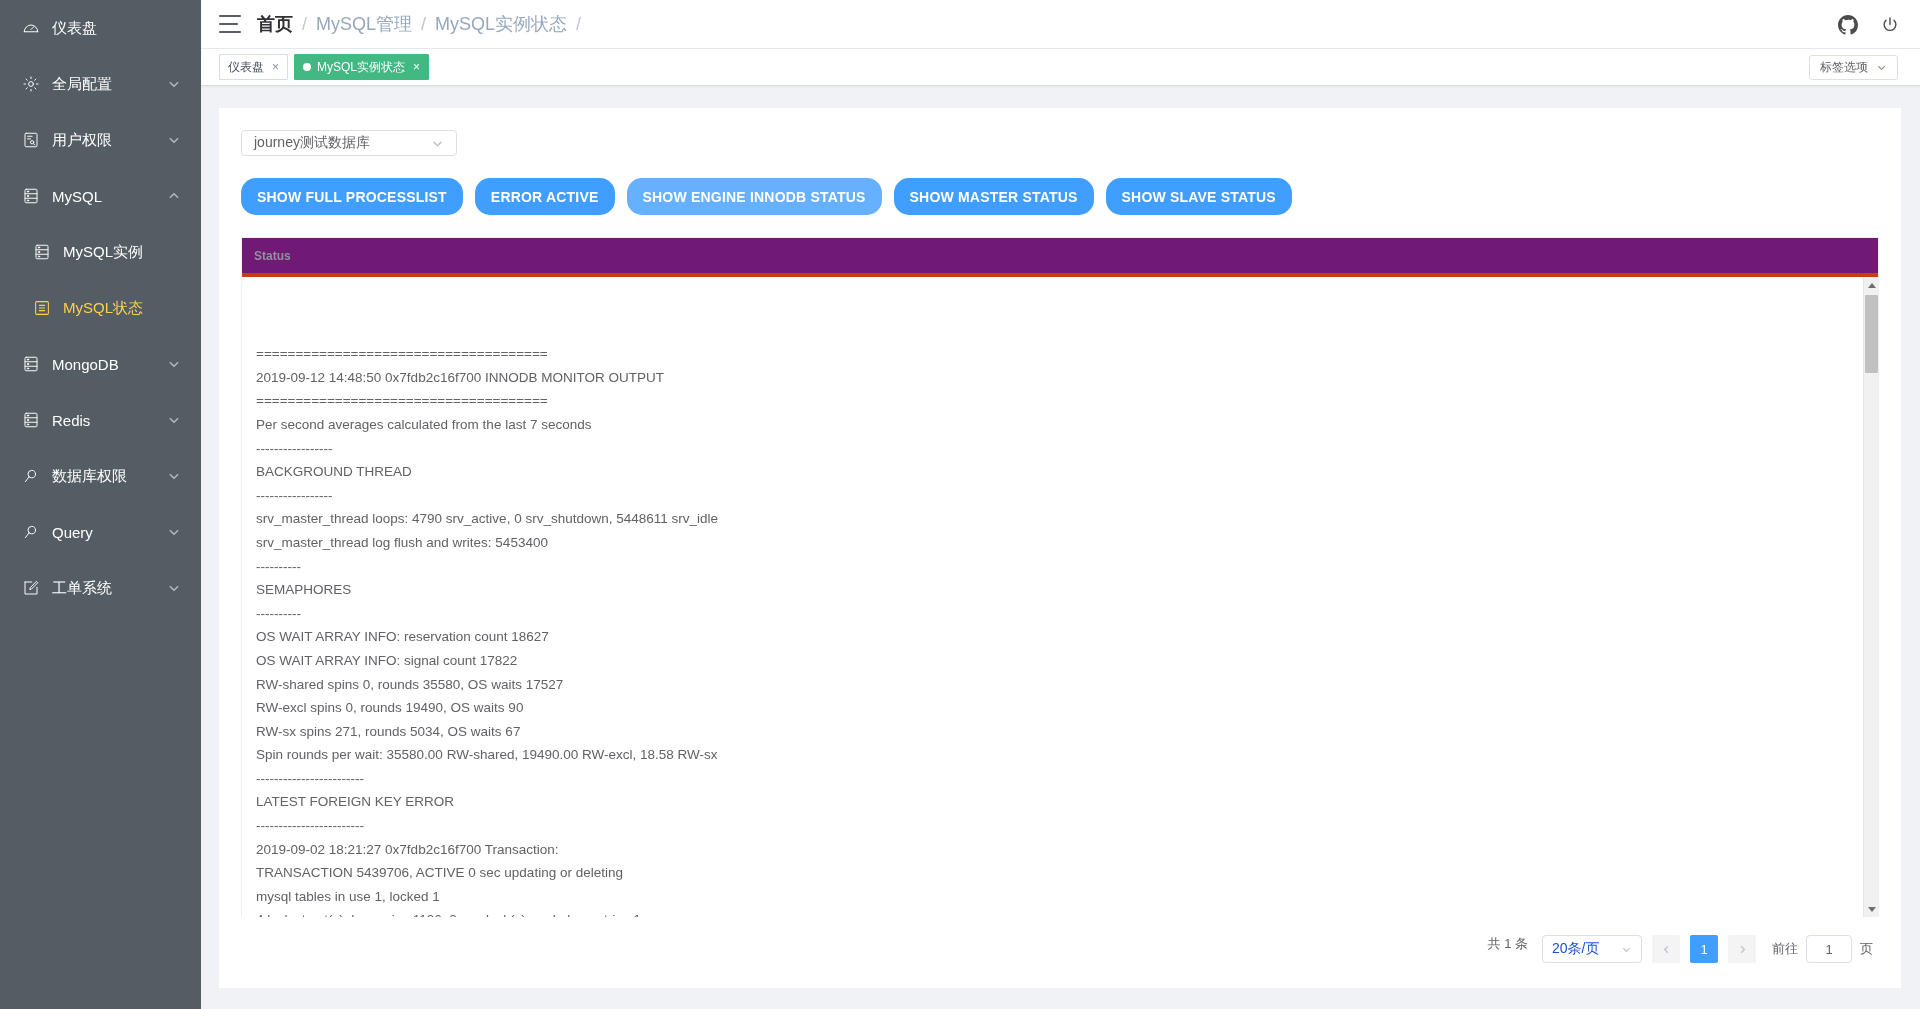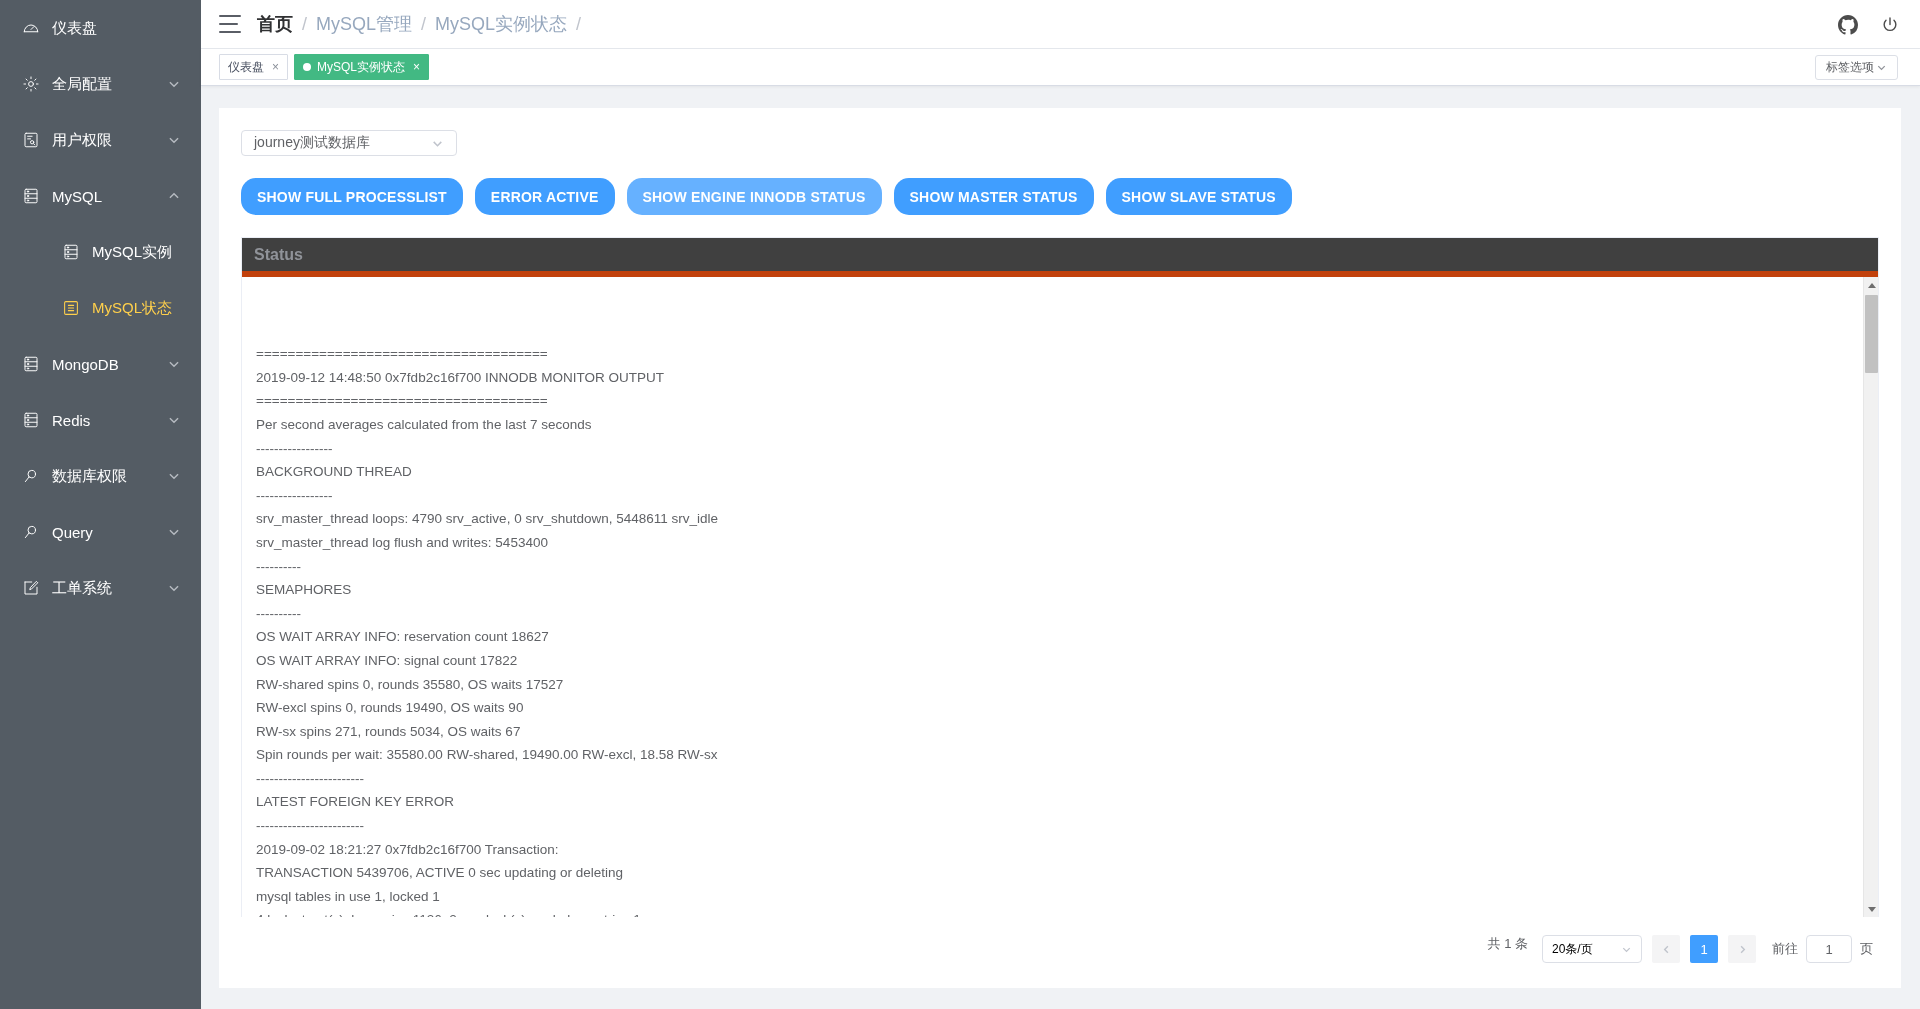--- a/index.html
+++ b/index.html
@@ -34,21 +34,21 @@
     flex: 0 0 22px;
     display: flex; align-items: center; justify-content: center;
   }
   .nav-item .ico svg { display:block; }
   .nav-item .label { flex: 1 1 auto; }
   .nav-item .arrow {
     flex: 0 0 auto;
     width: 14px; height: 14px;
     opacity: .75;
   }
-  .nav-item.sub { padding-left: 60px; font-size: 15px; }
+  .nav-item.sub { padding-left: 31px; font-size: 15px; }
   .nav-item.active { color: #ffd04b; }
   .nav-item.active svg { stroke: #ffd04b; }
   .sidebar-edge {
     position:absolute; left:201px; top:0; width:10px; height:1009px;
     background: linear-gradient(to right,#e9ebf0,#eceef2);
   }
   .sidebar-thumb {
     position:absolute; left:196px; top:0; width:5px; height:640px;
     background:#545c64;
   }
@@ -104,21 +104,21 @@
   }
   .tag .cl { margin-left:8px; color:#8a8f99; font-size:12px; line-height:1; }
   .tag.active { background:#42b983; border-color:#42b983; color:#fff; }
   .tag.active .cl { color:#fff; }
   .dot { width:8px; height:8px; border-radius:50%; background:#fff; margin-right:6px; }
   .tag-options {
     position:absolute; right:22px; top:6px;
     height:25px; padding:0 10px;
     border:1px solid #dcdfe6; border-radius:3px;
     background:#fff; color:#606266; font-size:12px;
-    display:flex; align-items:center; gap:2px; cursor:pointer;
+    display:flex; align-items:center; gap:8px; cursor:pointer;
   }
 
   
   #content {
     position:absolute; left:18px; top:108px;
     width: 1682px; height: 880px;
     background:#fff;
     padding: 22px 22px 0 22px;
   }
   .db-select {
@@ -145,25 +145,25 @@
   
   .panel {
     margin-top:22px;
     border:1px solid #ebeef5;
     border-bottom:none;
     position:relative;
     width: 1638px;
   }
   .panel-head {
     height:39px;
-    background:#404040;
-    border-bottom:6px solid #c2410c;
+    background:#701a75;
+    border-bottom:4px solid #c2410c;
     display:flex; align-items:center;
     padding-left:12px;
-    font-size:16px; font-weight:700; color:#909399;
+    font-size:12px; font-weight:700; color:#909399;
   }
   .panel-body {
     height: 640px;
     overflow:hidden;
     position:relative;
     background:#fff;
   }
   .log {
     padding: 18px 14px 0 14px;
     font-size:13.5px;
@@ -198,22 +198,22 @@
     display:flex; justify-content:flex-end;
     gap:10px;
     padding: 18px 6px 0 0;
     font-size:13px; color:#606266;
   }
   .pg-total { margin-right:4px; }
   .pg-size {
     width:100px; height:28px;
     border:1px solid #dcdfe6; border-radius:4px;
     display:flex; align-items:center; justify-content:space-between;
-    padding:0 9px; color:#000000; background:#fff; cursor:pointer;
-    font-size:12px;
+    padding:0 9px; color:#1d4ed8; background:#fff; cursor:pointer;
+    font-size:14px;
   }
   .pg-btn {
     min-width:28px; height:28px;
     background:#f4f4f5; border-radius:2px;
     display:flex; align-items:center; justify-content:center;
     color:#c0c4cc; font-size:13px; cursor:pointer;
   }
   .pg-num {
     min-width:28px; height:28px; padding:0 4px;
     background:#409eff; color:#fff; border-radius:2px;

